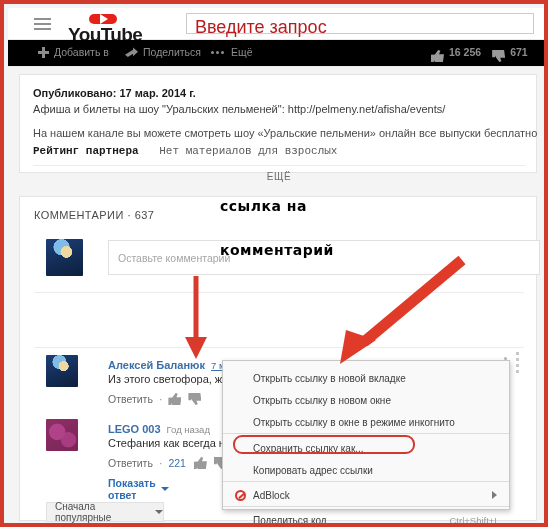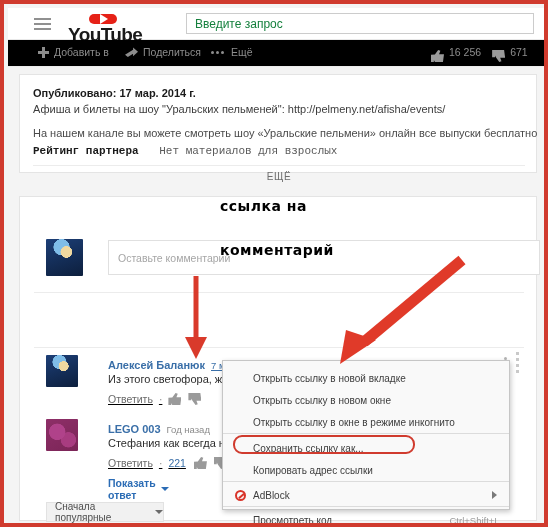--- a/index.html
+++ b/index.html
@@ -47,21 +47,21 @@
   }
   .yt-word{
     font-size:19px;font-weight:bold;color:#1a1a1a;letter-spacing:-0.6px;
     font-family:"Liberation Sans", sans-serif;
   }
   .search-box{
     position:absolute;left:178px;top:5px;width:348px;height:21px;
     border:1px solid #cccccc;background:#fff;box-sizing:border-box;
   }
   .search-box span{
-    position:absolute;left:8px;top:3px;font-size:12px;color:#15803d;
+    position:absolute;left:8px;top:3px;font-size:18px;color:#b91c1c;
   }
 
   
   .actionrow{
     position:absolute;left:0;top:32px;width:540px;height:26px;
     background:#000000;
     border-bottom:1px solid #ededed;
   }
   .act{
     position:absolute;top:6px;display:flex;align-items:center;
@@ -82,21 +82,21 @@
   .ic-dots i{width:3px;height:3px;border-radius:50%;background:#8d8d8d;margin-right:2px;}
   .ic-thumb-up{
     width:13px;height:12px;background:#9a9a9a;
     clip-path:polygon(0% 40%,22% 40%,22% 100%,0% 100%,0% 40%,30% 38%,55% 0%,72% 6%,62% 36%,100% 36%,92% 100%,30% 100%);
   }
   .ic-thumb-down{
     width:13px;height:12px;background:#9a9a9a;
     clip-path:polygon(0% 0%,22% 0%,22% 60%,0% 60%,0% 0%,30% 0%,92% 0%,100% 64%,62% 64%,72% 94%,55% 100%,30% 62%);
   }
   .votes{position:absolute;top:6px;display:flex;align-items:center;}
-  .votes .num{font-size:10.5px;color:#8d8d8d;margin:0 11px 8px 5px;}
+  .votes .num{font-size:10.5px;color:#8d8d8d;margin:0 11px 8px 5px;font-weight:bold;}
 
   
   .card{background:#ffffff;border:1px solid #e4e4e4;box-sizing:border-box;}
   .desc{
     position:absolute;left:11px;top:66px;width:518px;height:99px;
   }
   .desc .line{position:absolute;left:13px;font-size:11px;color:#3c3c3c;white-space:nowrap;}
   .desc .b{font-weight:bold;color:#1a1a1a;}
   .desc .sep{position:absolute;left:13px;width:492px;height:1px;background:#ececec;}
   .more{
@@ -141,21 +141,21 @@
     width:0;height:0;border-left:4px solid transparent;border-right:4px solid transparent;
     border-top:4px solid #6b6b6b;margin-left:6px;
   }
 
   
   .cmt{position:absolute;}
   .cmt .name{font-size:11px;font-weight:bold;color:#3a6fa8;white-space:nowrap;}
   .cmt .when{font-size:9.5px;color:#8b8b8b;margin-left:6px;}
   .cmt .when.link{color:#3a6fa8;text-decoration:underline;cursor:pointer;}
   .cmt .text{font-size:11px;color:#2d2d2d;white-space:nowrap;}
-  .cmt .acts{display:flex;align-items:center;text-decoration:underline;}
+  .cmt .acts{display:flex;align-items:center;}
   .cmt .reply{font-size:10.5px;color:#6a6a6a;cursor:pointer;}
   .cmt .dot{font-size:10.5px;color:#8b8b8b;margin:0 6px;}
   .cmt .cnt{font-size:10.5px;color:#3a6fa8;margin-right:8px;}
   .showreply{font-size:10.5px;color:#2b6cb5;font-weight:bold;display:flex;align-items:center;cursor:pointer;}
   .showreply .caret{border-top-color:#2b6cb5;margin-left:5px;}
   .kebab{position:absolute;cursor:pointer;}
   .kebab i{display:block;width:3px;height:3px;border-radius:50%;background:#b5b5b5;margin-bottom:2px;}
 
   
   .ctxmenu{
@@ -258,20 +258,21 @@
     <div class="line" style="top:70px;font-family:Liberation Mono, monospace;">
       <span class="b">Рейтинг партнера</span>
       <span style="color:#5a5a5a;margin-left:14px;">Нет материалов для взрослых</span>
     </div>
     <div class="sep" style="top:90px;"></div>
     <div class="more" style="top:96px;">ЕЩЁ</div>
   </div>
 
   <div class="card comments">
 
+    <div class="c-head">КОММЕНТАРИИ · 637</div>
 
     <div class="avatar av-blue" style="left:26px;top:42px;width:37px;height:37px;"></div>
     <div class="c-input">
       <span>Оставьте комментарий</span>
     </div>
 
     <div class="c-rule" style="top:95px;"></div>
 
     <div class="sortbtn">
       <span>Сначала популярные</span>
@@ -355,21 +356,21 @@
 
   <div class="mi" style="top:124px;">
     <span class="adblock-ic"></span>
     <span class="mtxt">AdBlock</span>
     <span class="subarrow"></span>
   </div>
 
   <div class="msep" style="top:145px;"></div>
 
   <div class="mi" style="top:149px;">
-    <span class="mtxt">Просмотреть код</span>
+    <span class="mtxt">Поделиться код</span>
     <span class="short">Ctrl+Shift+I</span>
   </div>
 
   <div class="hl-box"></div>
 </div>
 
 <div class="anno" style="left:216px;top:194px;">ссылка на</div>
 <div class="anno" style="left:216px;top:238px;">комментарий</div>
 
 <svg class="arrow-svg" viewBox="0 0 548 527">

